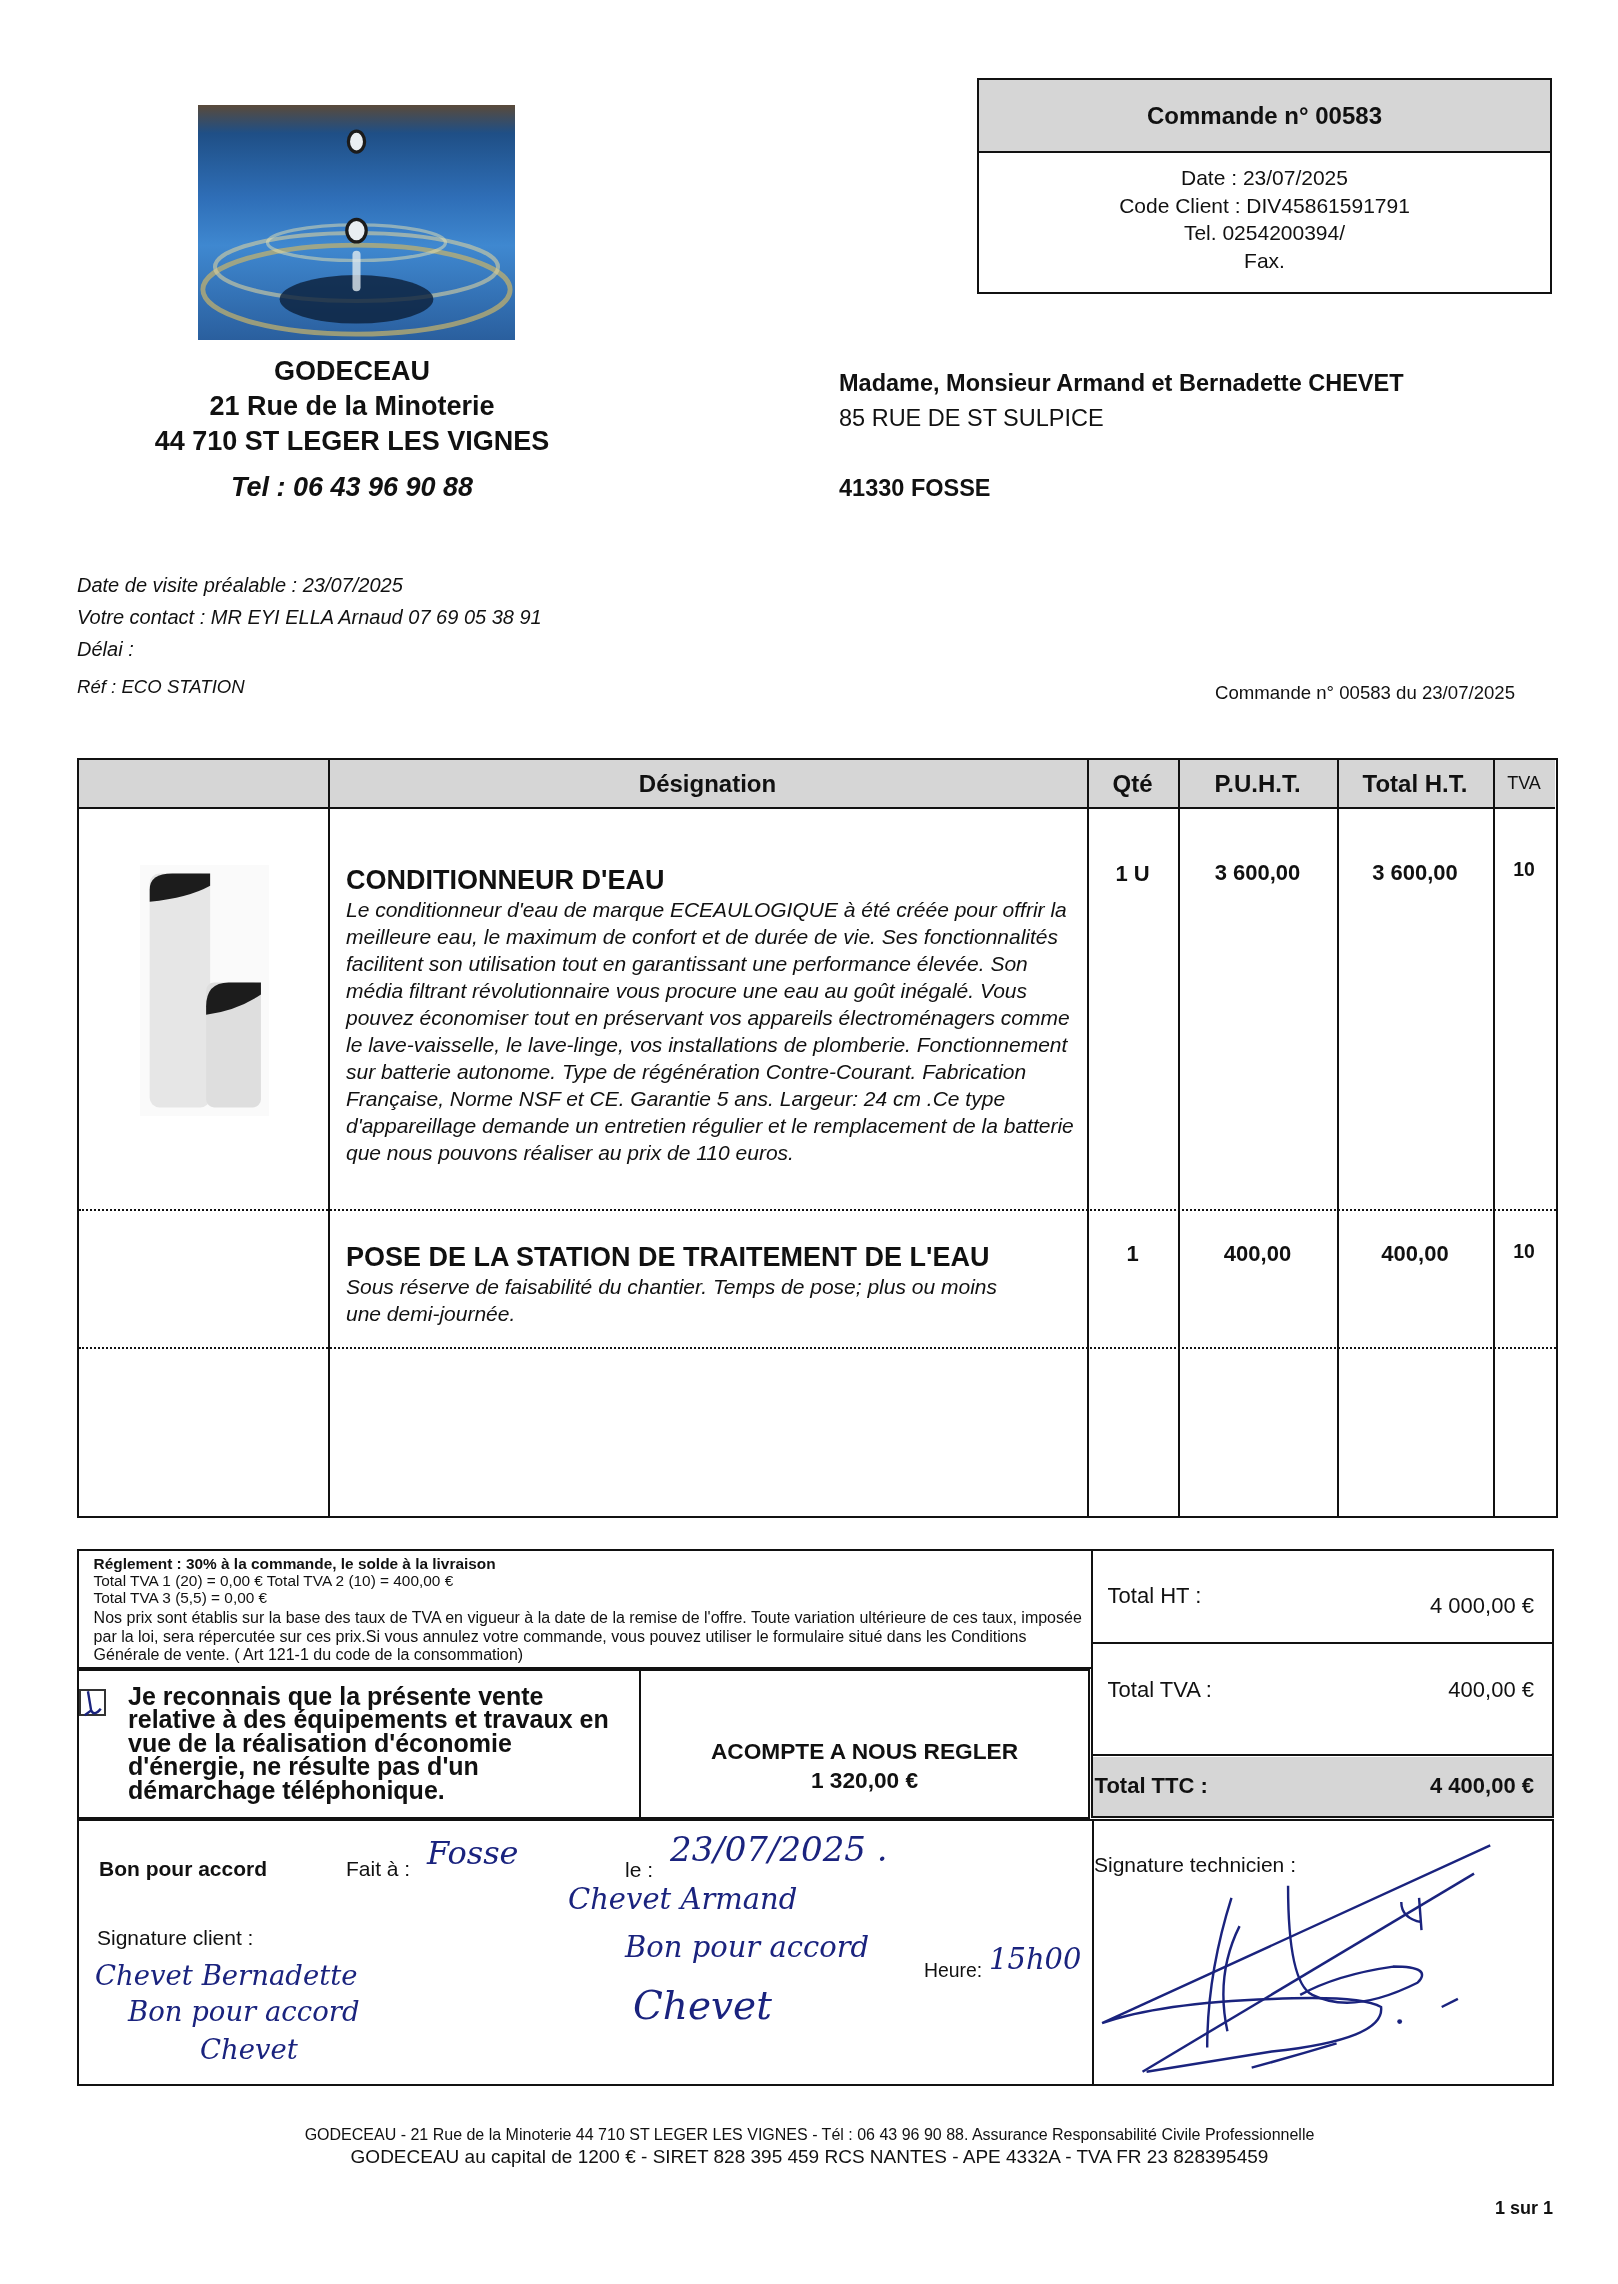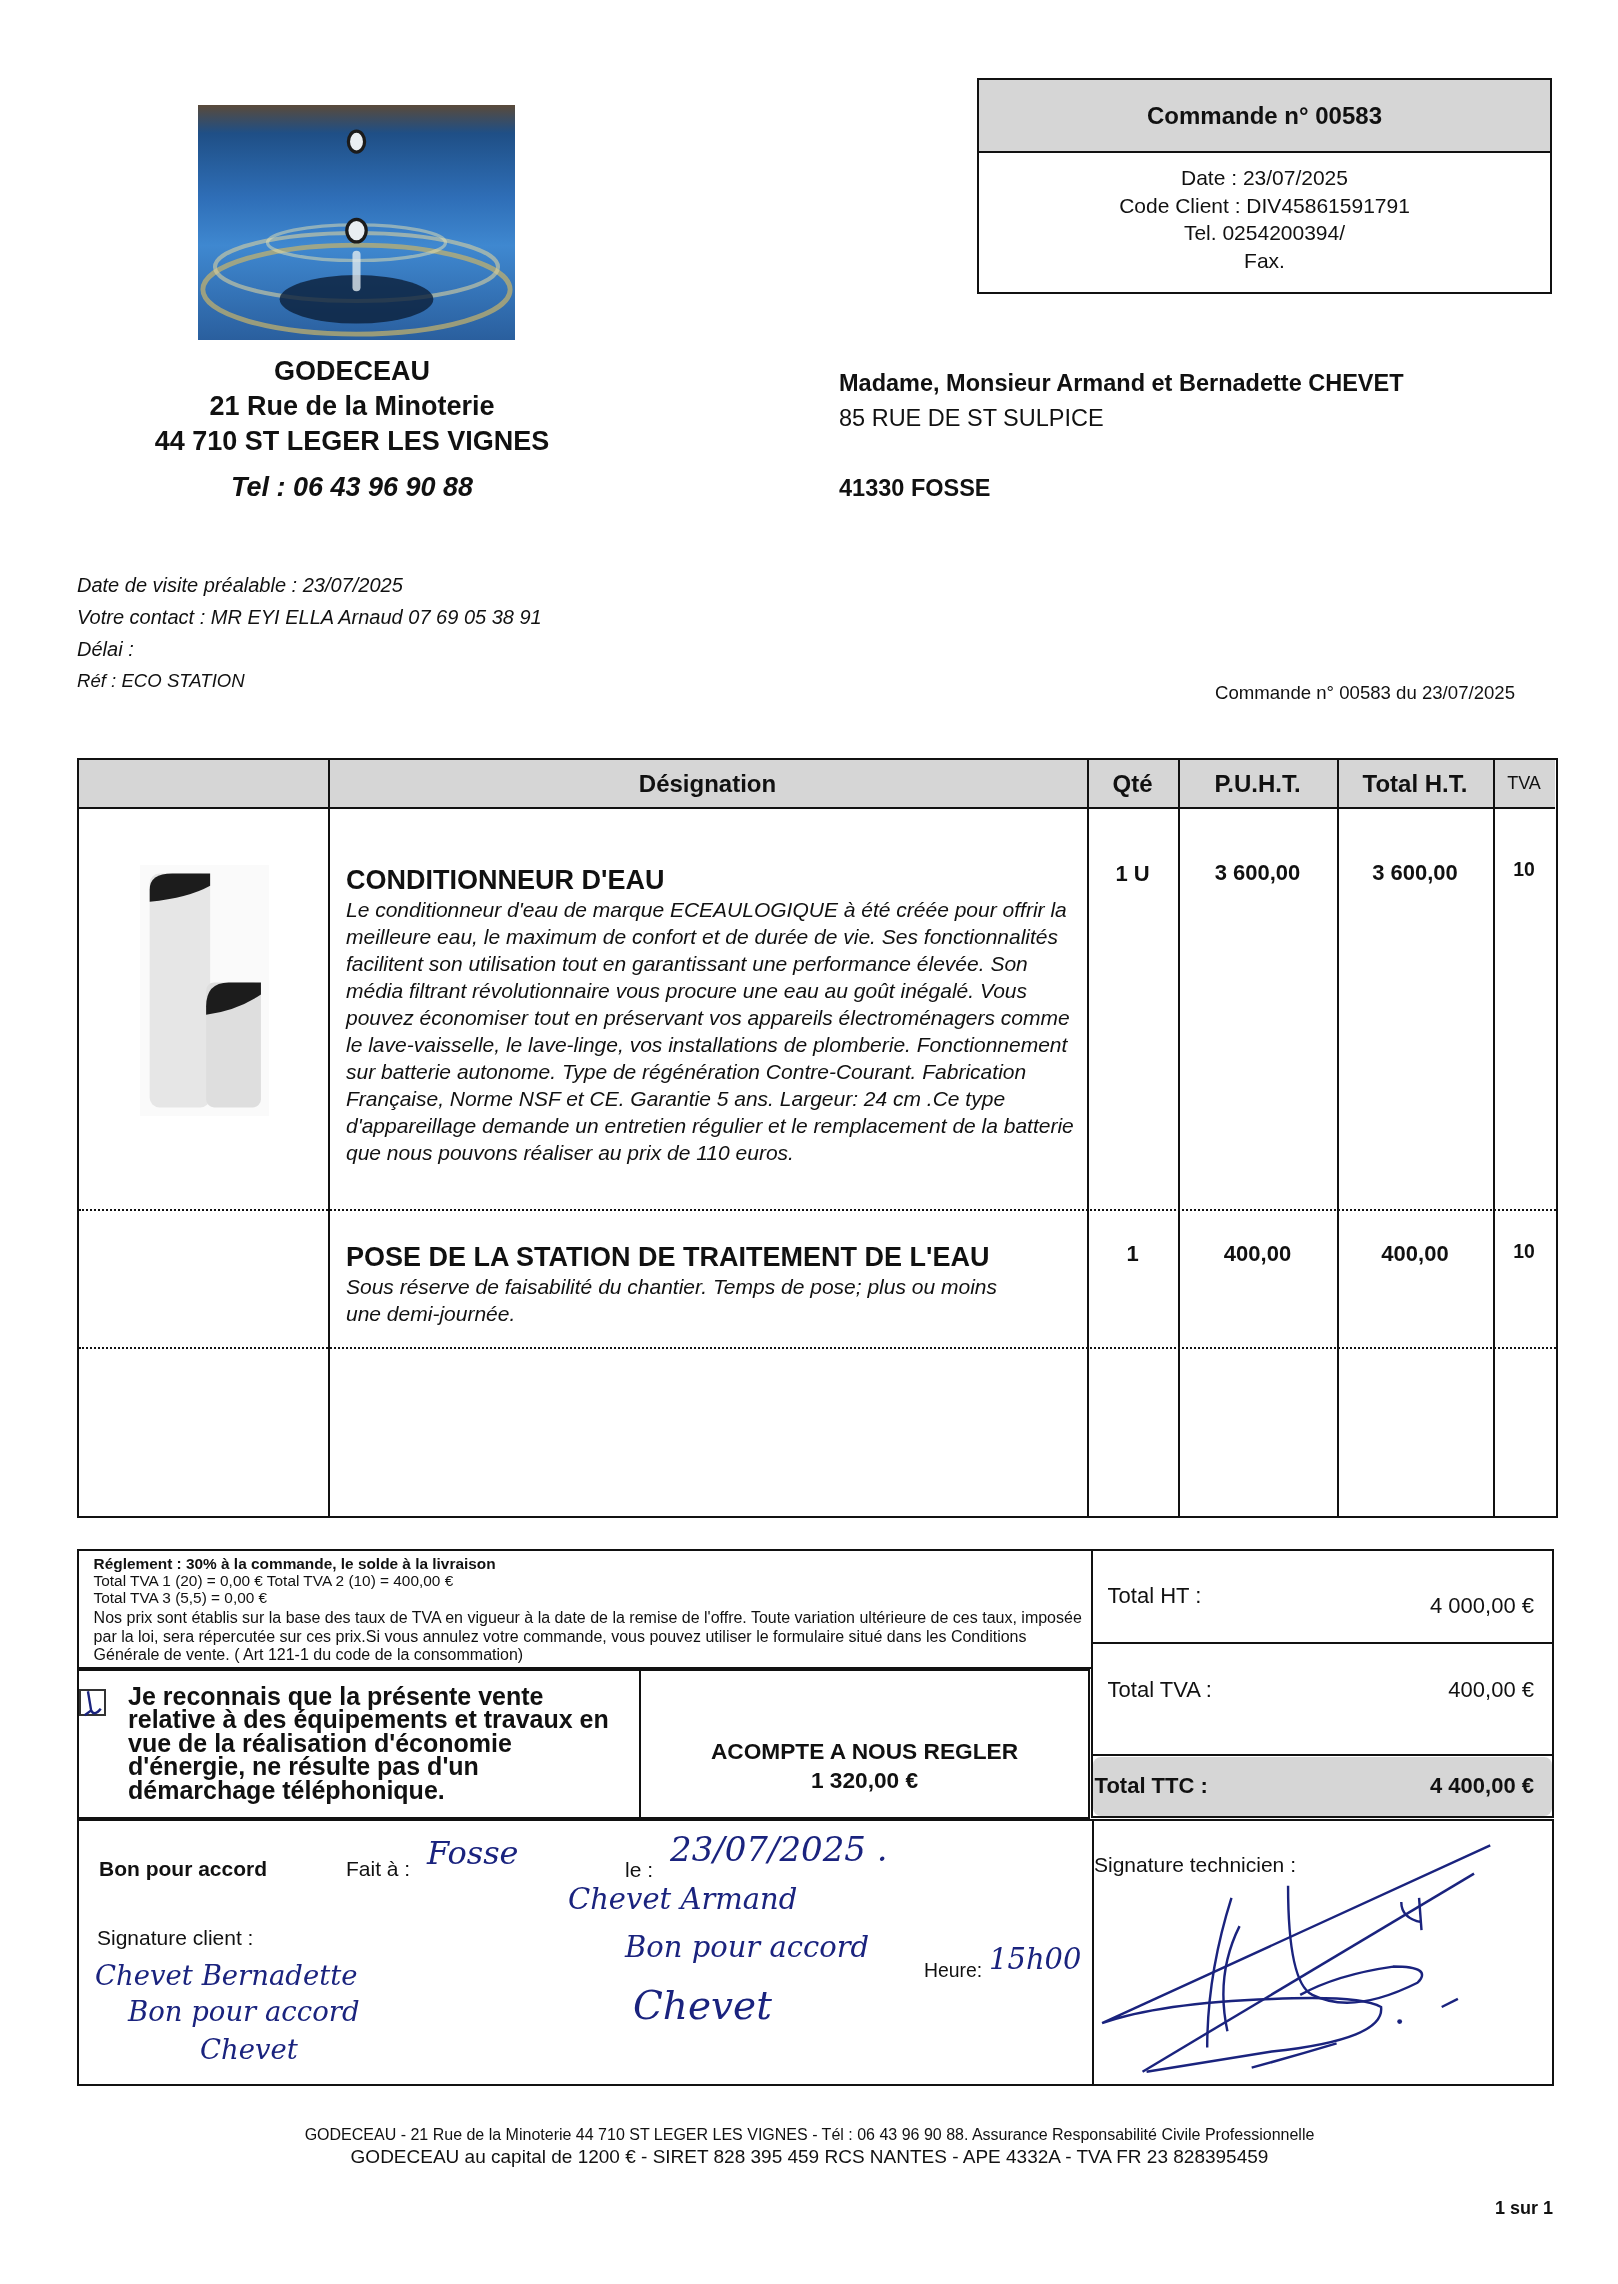--- a/index.html
+++ b/index.html
@@ -55,21 +55,21 @@
   #ack .txt { position: absolute; left: 49px; top: 13.8px; width: 502px; font-weight: bold; font-size: 25px; line-height: 23.5px; }
   #deposit { left: 639px; top: 1669px; width: 451px; height: 150px; border: 2.4px solid #111; box-sizing: border-box; text-align: center; font-weight: bold; font-size: 22.7px; line-height: 29px; padding-top: 66px; }
   #totals { left: 1091px; top: 1549px; width: 463px; height: 269px; border: 2.4px solid #111; box-sizing: border-box; }
   #totals .row { position: absolute; left: 0; right: 0; font-size: 22px; }
   #totals .row .lbl { position: absolute; left: 14.6px; }
   #totals .row .val { position: absolute; right: 18px; }
   #totals .r1 { top: 0; height: 91px; border-bottom: 2.4px solid #111; }
   #totals .r1 .lbl { top: 32px; } #totals .r1 .val { top: 42px; }
   #totals .r2 { top: 94px; height: 109px; border-bottom: 2.4px solid #111; }
   #totals .r2 .lbl { top: 32px; } #totals .r2 .val { top: 32px; }
-  #totals .r3 { top: 206px; height: 59px; background: #d6d6d6; font-weight: bold; border-radius: 8px; }
+  #totals .r3 { top: 206px; height: 59px; background: #d6d6d6; font-weight: bold; }
   #totals .r3 .lbl { left: 1.6px; top: 16px; } #totals .r3 .val { top: 16px; }
 
   
   #sign { left: 77px; top: 1819px; width: 1477px; height: 267px; border: 2.4px solid #111; box-sizing: border-box; }
   #sign .lbl { position: absolute; font-size: 21px; }
   #sign .vsep { position: absolute; left: 1013px; top: 0; bottom: 0; border-left: 2.4px solid #111; }
   .hand { position: absolute; font-family: "DejaVu Serif", serif; font-style: italic; color: #1a237e; }
 
   
   #footer { left: 162px; top: 2124px; width: 1295px; text-align: center; font-size: 16px; line-height: 22px; }
@@ -111,21 +111,21 @@
 <div id="client" class="abs">
   <div class="name">Madame, Monsieur Armand et Bernadette CHEVET</div>
   <div>85 RUE DE ST SULPICE</div>
   <div class="city">41330 FOSSE</div>
 </div>
 
 <div id="meta" class="abs">
   <div>Date de visite préalable : 23/07/2025</div>
   <div>Votre contact : MR EYI ELLA Arnaud 07 69 05 38 91</div>
   <div>Délai :</div>
-  <div class="small" style="margin-top:6px">Réf : ECO STATION</div>
+  <div class="small" style="margin-top:12px">Réf : ECO STATION</div>
 </div>
 <div id="order-ref" class="abs">Commande n° 00583 du 23/07/2025</div>
 
 <div id="items" class="abs">
   <div class="th" style="left:0;width:249px"></div>
   <div class="th" style="left:249px;width:759px">Désignation</div>
   <div class="th" style="left:1008px;width:91px">Qté</div>
   <div class="th" style="left:1099px;width:159px">P.U.H.T.</div>
   <div class="th" style="left:1258px;width:156px">Total H.T.</div>
   <div class="th" style="left:1414px;width:62px;font-size:18px;font-weight:normal">TVA</div>

